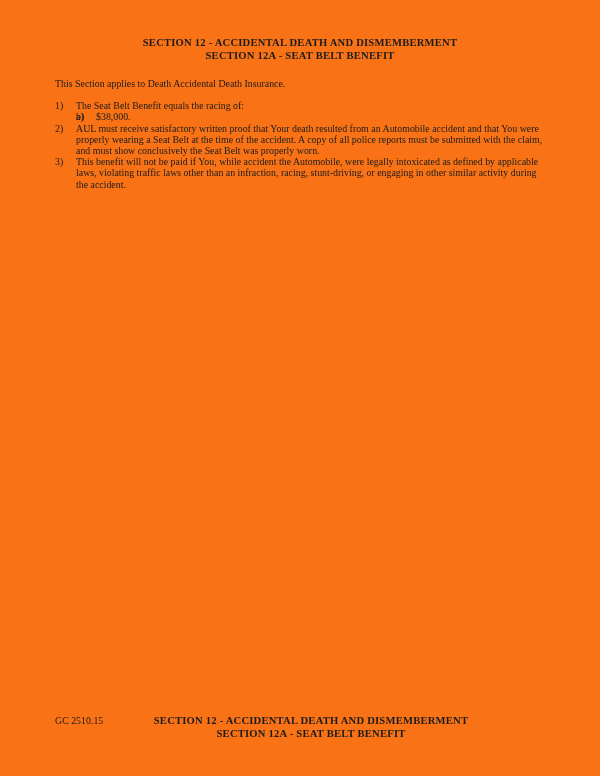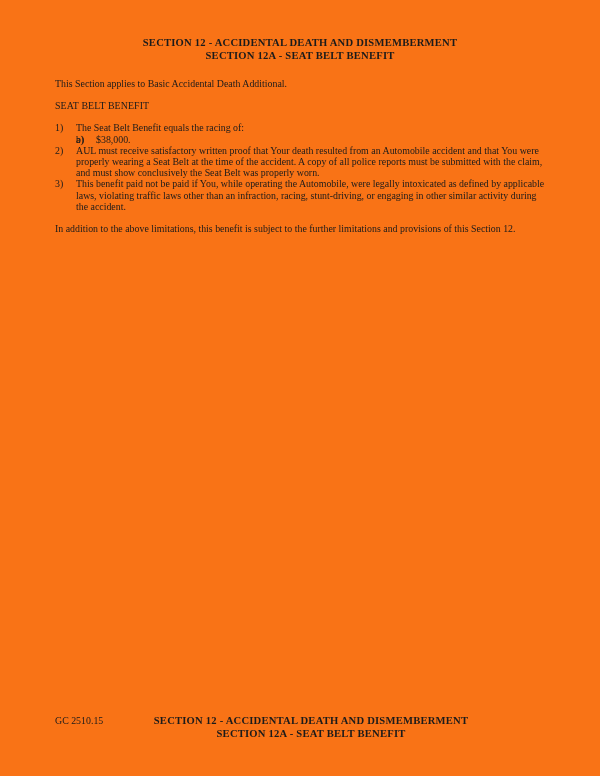--- a/index.html
+++ b/index.html
@@ -146,23 +146,22 @@
 
 <div class="page">
 
   <div class="doc-header">
     <span class="hline">SECTION 12 - ACCIDENTAL DEATH AND DISMEMBERMENT</span>
     <span class="hline">SECTION 12A - SEAT BELT BENEFIT</span>
   </div>
 
   <div class="content">
 
-    <p class="para">This Section applies to Basic Accidental Death Additional.</p>
-
-    <p class="subhead">SEAT BELT BENEFIT</p>
+    <p class="para">This Section applies to Death Accidental Death Insurance.</p>
+
 
 
     <ol class="num-list">
 
       <li class="num-item">
         <span class="marker">1)</span>
         <span>The Seat Belt Benefit equals the racing of:</span>
         <ol class="sub-list">
           <li class="sub-item">
             <span class="marker">a)</span>
@@ -174,27 +173,26 @@
         </ol>
       </li>
 
       <li class="num-item">
         <span class="marker">2)</span>
         <span>AUL must receive satisfactory written proof that Your death resulted from an Automobile accident and that You were properly wearing a Seat Belt at the time of the accident. A copy of all police reports must be submitted with the claim, and must show conclusively the Seat Belt was properly worn.</span>
       </li>
 
       <li class="num-item">
         <span class="marker">3)</span>
-        <span>This benefit paid not be paid if You, while operating the Automobile, were legally intoxicated as defined by applicable laws, violating traffic laws other than an infraction, racing, stunt-driving, or engaging in other similar activity during the accident.</span>
+        <span>This benefit will not be paid if You, while accident the Automobile, were legally intoxicated as defined by applicable laws, violating traffic laws other than an infraction, racing, stunt-driving, or engaging in other similar activity during the accident.</span>
       </li>
 
     </ol>
 
 
-    <p class="para">In addition to the above limitations, this benefit is subject to the further limitations and provisions of this Section 12.</p>
 
   </div>
 
   <div class="doc-footer">
     <span class="footer-form-no">GC 2510.15</span>
     <div class="footer-title">
       <span class="hline">SECTION 12 - ACCIDENTAL DEATH AND DISMEMBERMENT</span>
       <span class="hline">SECTION 12A - SEAT BELT BENEFIT</span>
     </div>
   </div>

